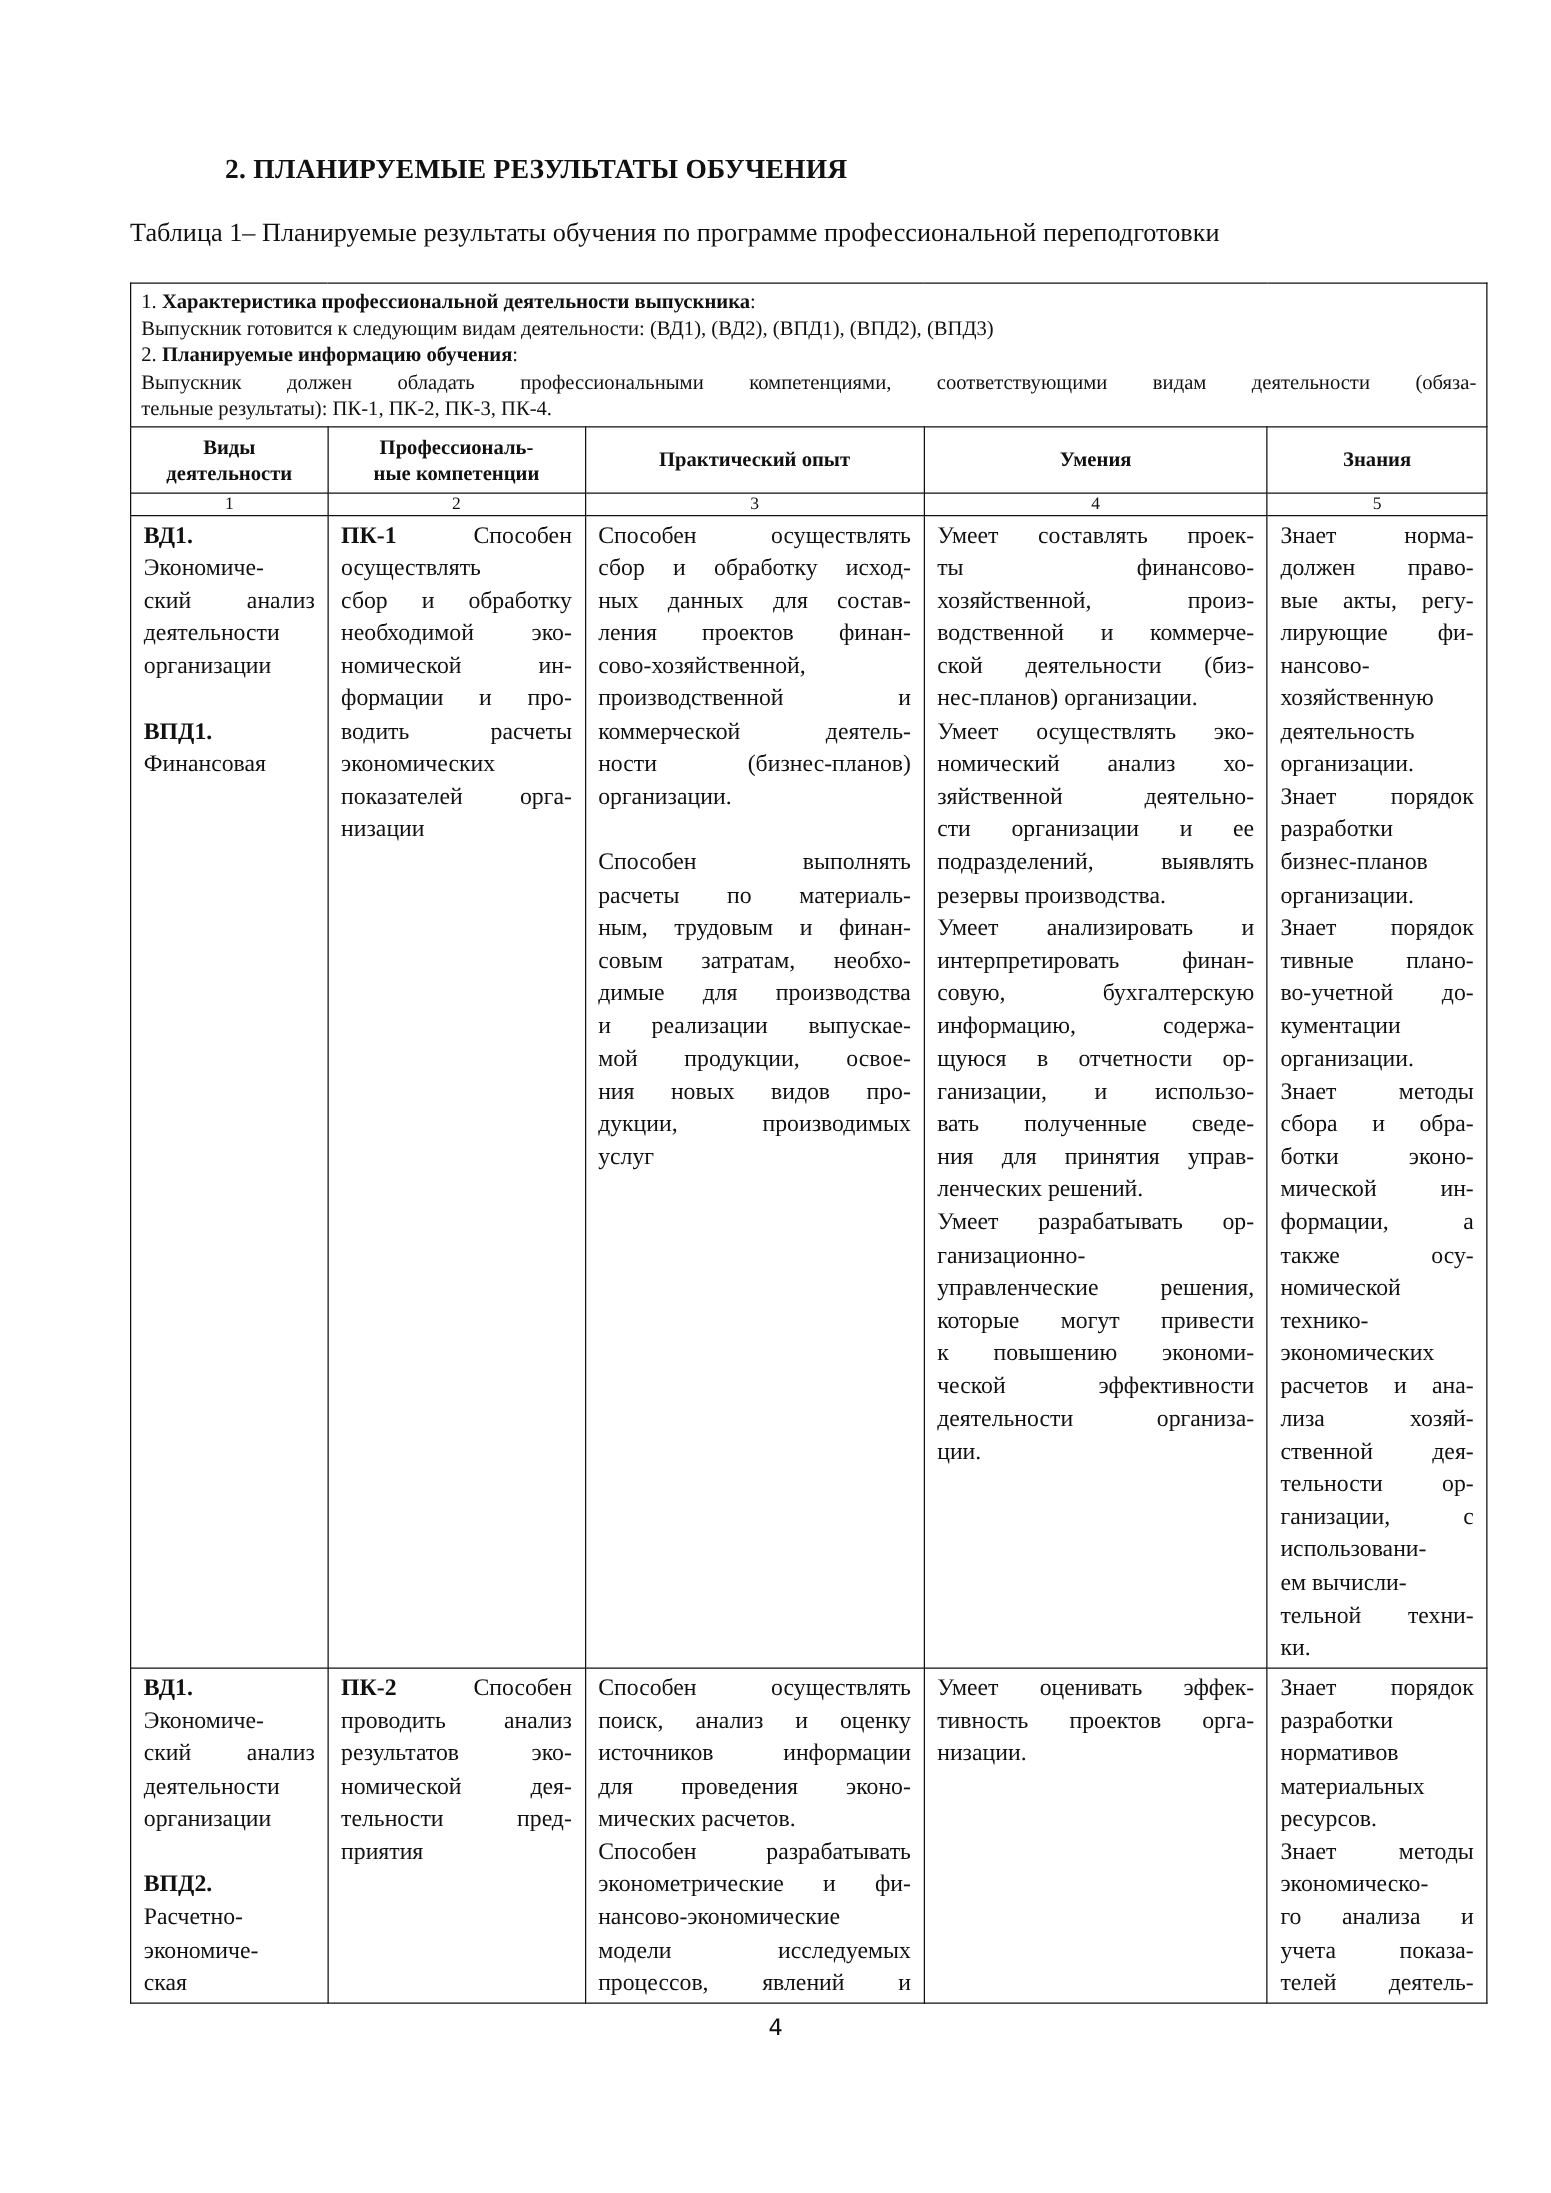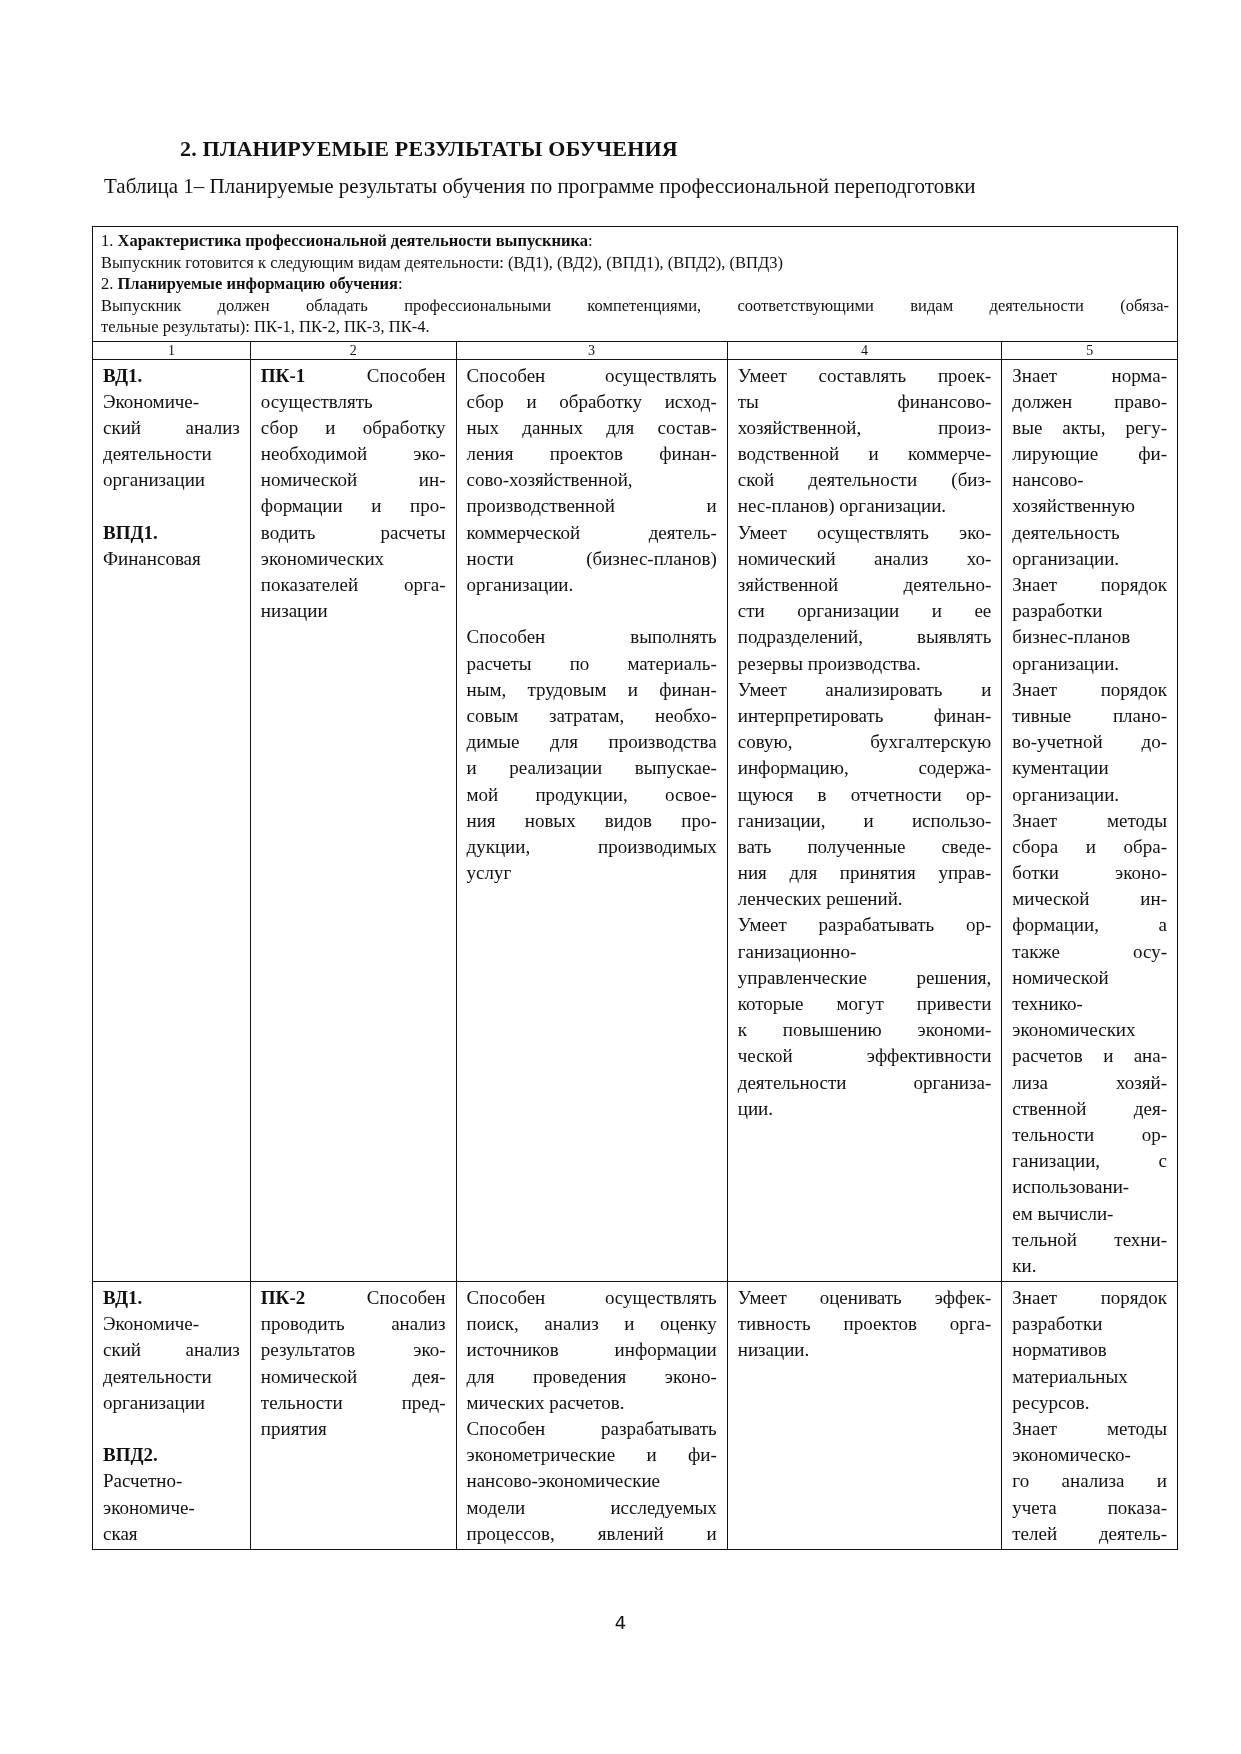--- a/index.html
+++ b/index.html
@@ -1,30 +1,30 @@
 <!DOCTYPE html>
 <html><head>
   <meta charset="utf-8">
   <style>
     html, body { margin: 0; padding: 0; background: #ffffff; }
     body {
       width: 1241px; height: 1754px; position: relative; overflow: hidden;
       font-family: "Liberation Serif", "DejaVu Serif", serif; color: #111111;
     }
     .section-title {
-      position: absolute; left: 180px; top: 136px;
+      position: absolute; left: 180px; top: 122px;
       font-size: 22px; font-weight: bold; letter-spacing: 0.2px;
     }
     .table-caption {
       position: absolute; left: 104px; top: 162px;
       font-size: 21px;
       margin-top: 12px;
     }
     .doc-table {
-      position: absolute; left: 92px; top: 226px; width: 1086px;
+      position: absolute; left: 104px; top: 226px; width: 1086px;
       border-collapse: collapse; table-layout: fixed;
     }
     .doc-table td, .doc-table th {
       border: 1.5px solid #111; vertical-align: top; padding: 0;
     }
     .intro-cell {
       padding: 3px 8px 3px 8px !important;
       font-size: 16.5px; line-height: 21.5px;
     }
     .intro-cell .line { display: block; white-space: nowrap; }
@@ -64,20 +64,39 @@
   <tbody>
     <tr>
       <td colspan="5" class="intro-cell">
         <span class="line"><span>1. </span><b>Характеристика профессиональной деятельности выпускника</b><span>:</span></span>
         <span class="line">Выпускник готовится к следующим видам деятельности: (ВД1), (ВД2), (ВПД1), (ВПД2), (ВПД3)</span>
         <span class="line"><span>2. </span><b>Планируемые информацию обучения</b><span>:</span></span>
         <span class="line justify">Выпускник должен обладать профессиональными компетенциями, соответствующими видам деятельности (обяза-</span>
         <span class="line">тельные результаты): ПК-1, ПК-2, ПК-3, ПК-4.</span>
       </td>
     </tr>
+    <tr id="header-row">
+        <td class="hdr">
+          <span style="display: block;">Виды</span>
+          <span style="display: block;">деятельности</span>
+        </td>
+        <td class="hdr">
+          <span style="display: block;">Профессиональ-</span>
+          <span style="display: block;">ные компетенции</span>
+        </td>
+        <td class="hdr">
+          <span style="display: block;">Практический опыт</span>
+        </td>
+        <td class="hdr">
+          <span style="display: block;">Умения</span>
+        </td>
+        <td class="hdr">
+          <span style="display: block;">Знания</span>
+        </td>
+      </tr>
     <tr id="number-row">
         <td class="num">1</td>
         <td class="num">2</td>
         <td class="num">3</td>
         <td class="num">4</td>
         <td class="num">5</td>
       </tr>
   </tbody>
   <tbody id="body-rows">
       <tr>

